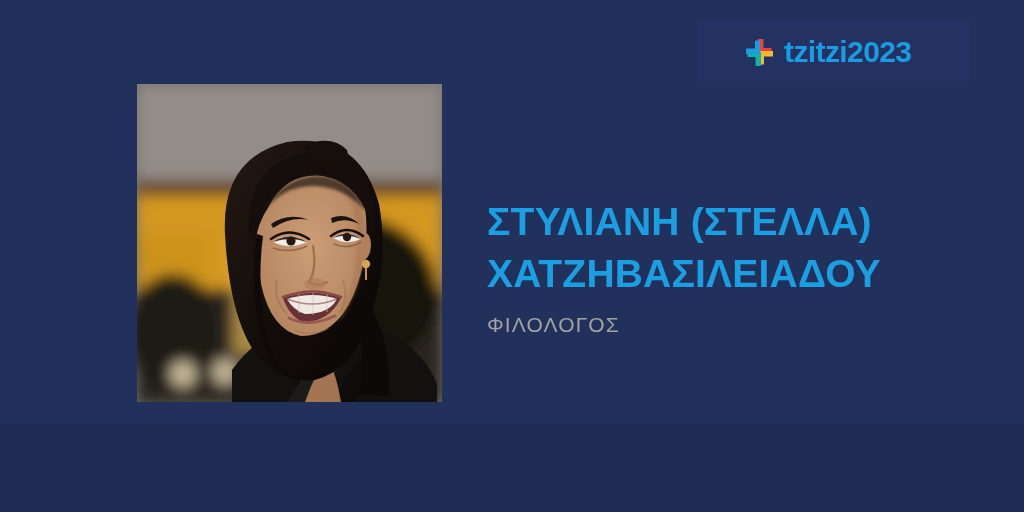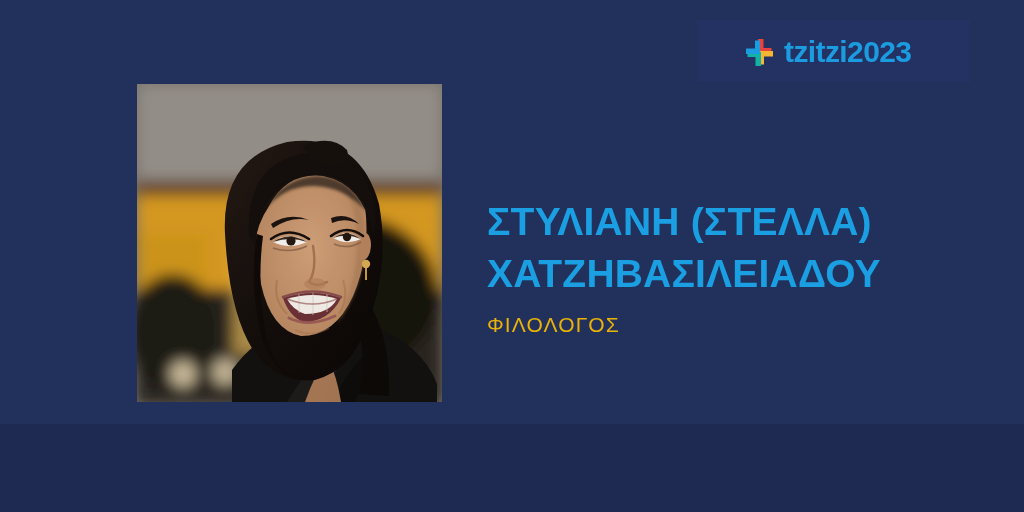--- a/index.html
+++ b/index.html
@@ -83,21 +83,21 @@
     color: #1b9fe3;
     line-height: 1.34;
     letter-spacing: 0.2px;
     margin: 0;
     white-space: nowrap;
   }
   .person-role {
     margin: 13px 0 0 0;
     font-size: 21px;
     font-weight: 400;
-    color: #eab308;
+    color: #a3a3a3;
     letter-spacing: 1.1px;
     line-height: 1;
   }
 </style>
 </head>
 <body>
 
 <div class="slide">
 
   <div class="logo-band"></div>

